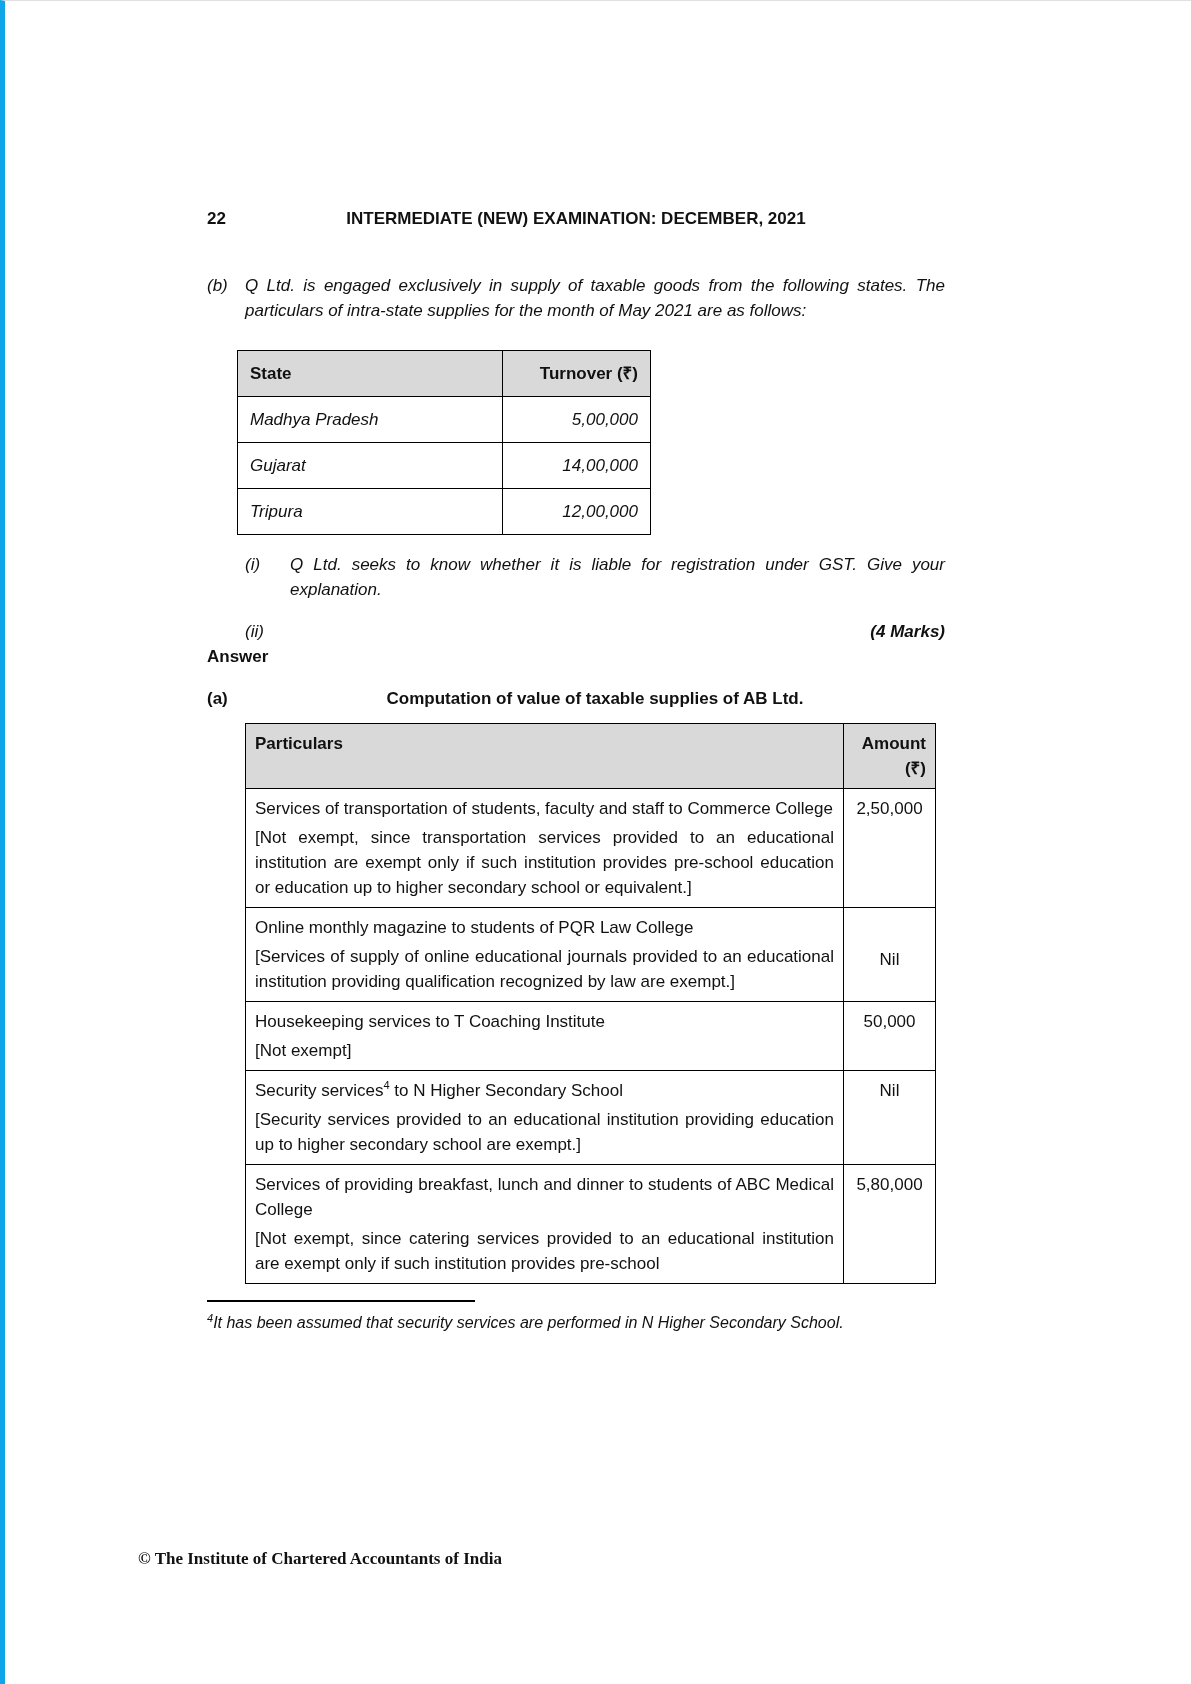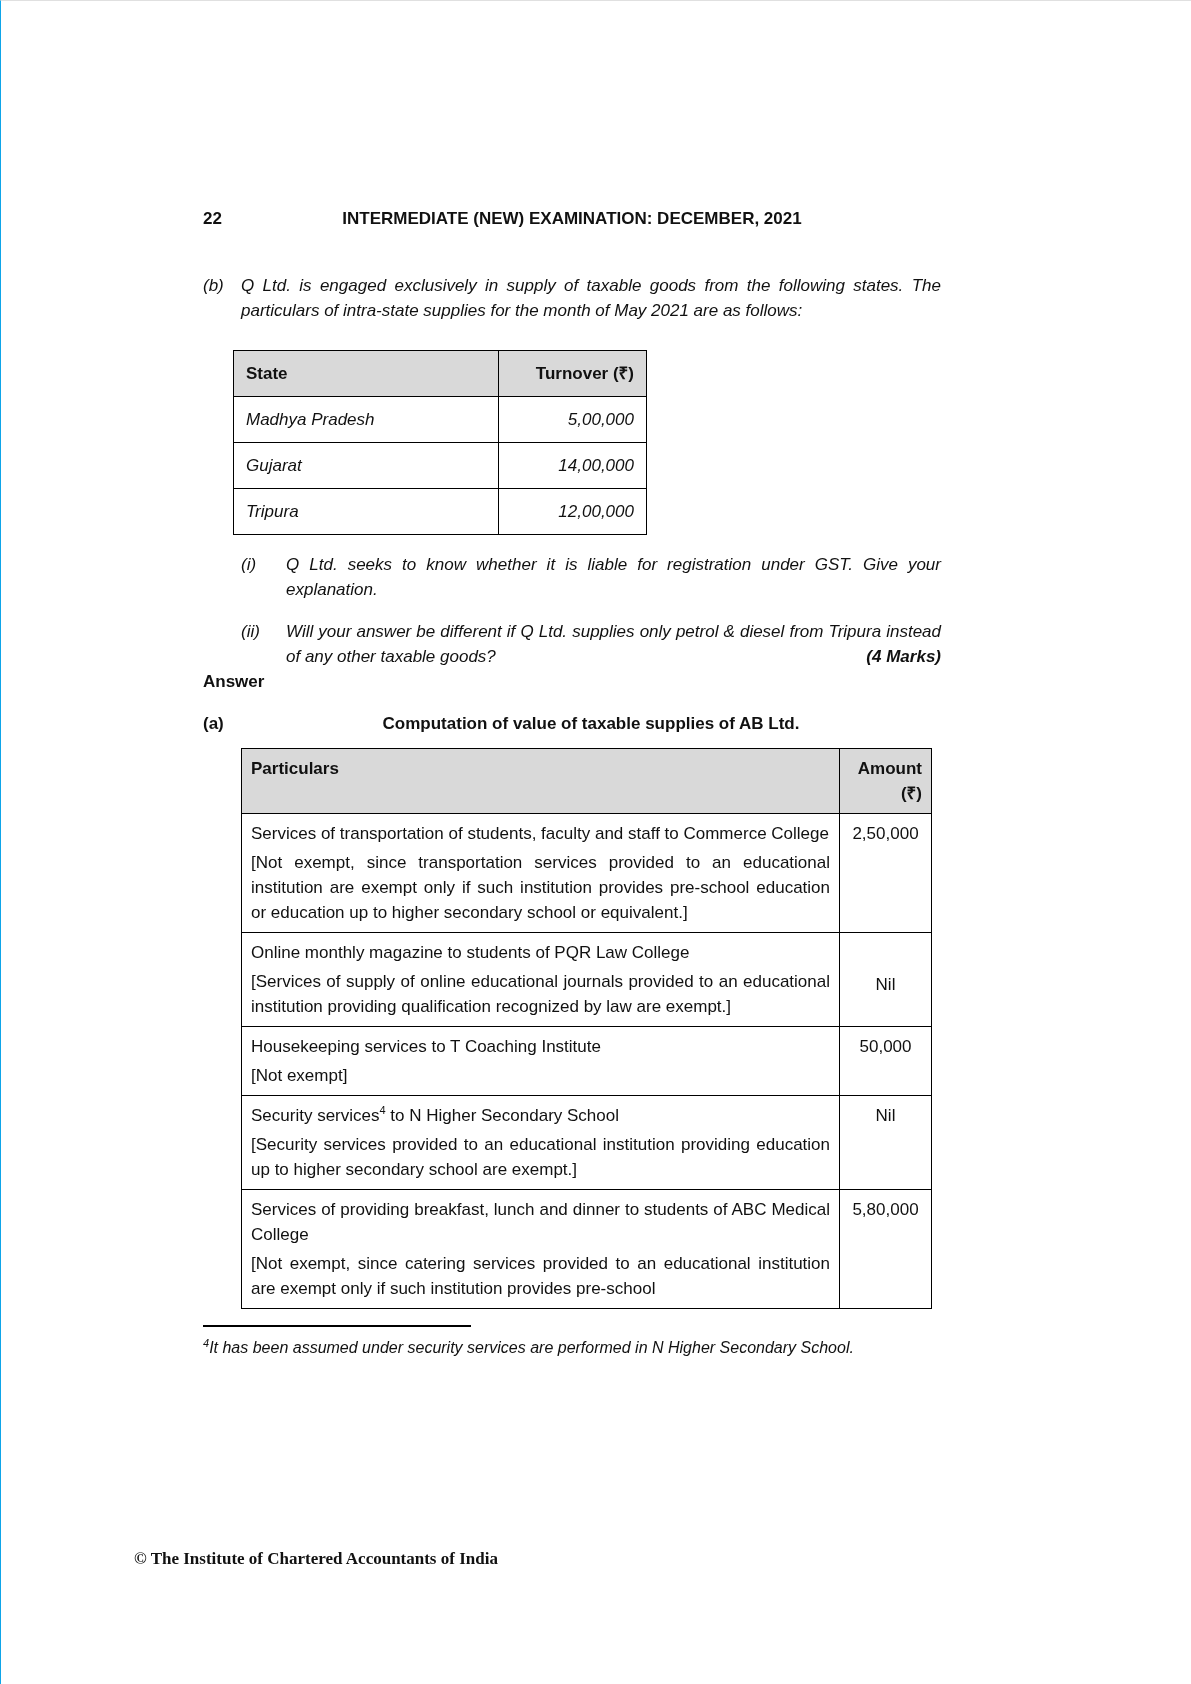--- a/index.html
+++ b/index.html
@@ -10,21 +10,21 @@
     font-family: "Liberation Sans", sans-serif;
     color: #111111;
     position: relative;
   }
   .page {
     position: relative;
     width: 1191px;
     height: 1684px;
     background: #ffffff;
     border-top: 1px solid #e0e0e0;
-    border-left: 1px solid #0ea5e9;
+    border-left: 5px solid #0ea5e9;
     overflow: hidden;
   }
   .content {
     position: absolute;
     left: 202px;
     top: 205px;
     width: 738px;
     font-size: 17px;
     line-height: 25px;
   }
@@ -144,21 +144,20 @@
     </table>
 
     <div class="subpart">
       <span class="sub-label">(i)</span>
       <span class="sub-text">Q Ltd. seeks to know whether it is liable for registration under GST. Give your explanation.</span>
     </div>
 
     <div class="subpart">
       <span class="sub-label">(ii)</span>
       <span class="sub-text">
-        <span>Will your answer be different if Q Ltd. supplies only petrol &amp; diesel from Tripura instead of any other taxable goods?</span>
         <span class="marks">(4 Marks)</span>
       </span>
     </div>
 
     <div class="answer-heading">Answer</div>
 
     <div class="answer-title-row">
       <span class="a-label">(a)</span>
       <span class="a-title">Computation of value of taxable supplies of AB Ltd.</span>
     </div>
@@ -209,19 +208,19 @@
             <div class="cell-main">Services of providing breakfast, lunch and dinner to students of ABC Medical College</div>
             <div class="cell-note">[Not exempt, since catering services provided to an educational institution are exempt only if such institution provides pre-school</div>
           </td>
           <td class="cell-amount">5,80,000</td>
         </tr>
       </tbody>
     </table>
 
     <div class="footnote-rule"></div>
     <div class="footnote">
-      <sup>4</sup><span>It has been assumed under security services are performed in N Higher Secondary School.</span>
+      <sup>4</sup><span>It has been assumed that security services are performed in N Higher Secondary School.</span>
     </div>
 
   </div>
 
   <div class="doc-footer">© The Institute of Chartered Accountants of India</div>
 </div>
 
 </body></html>

